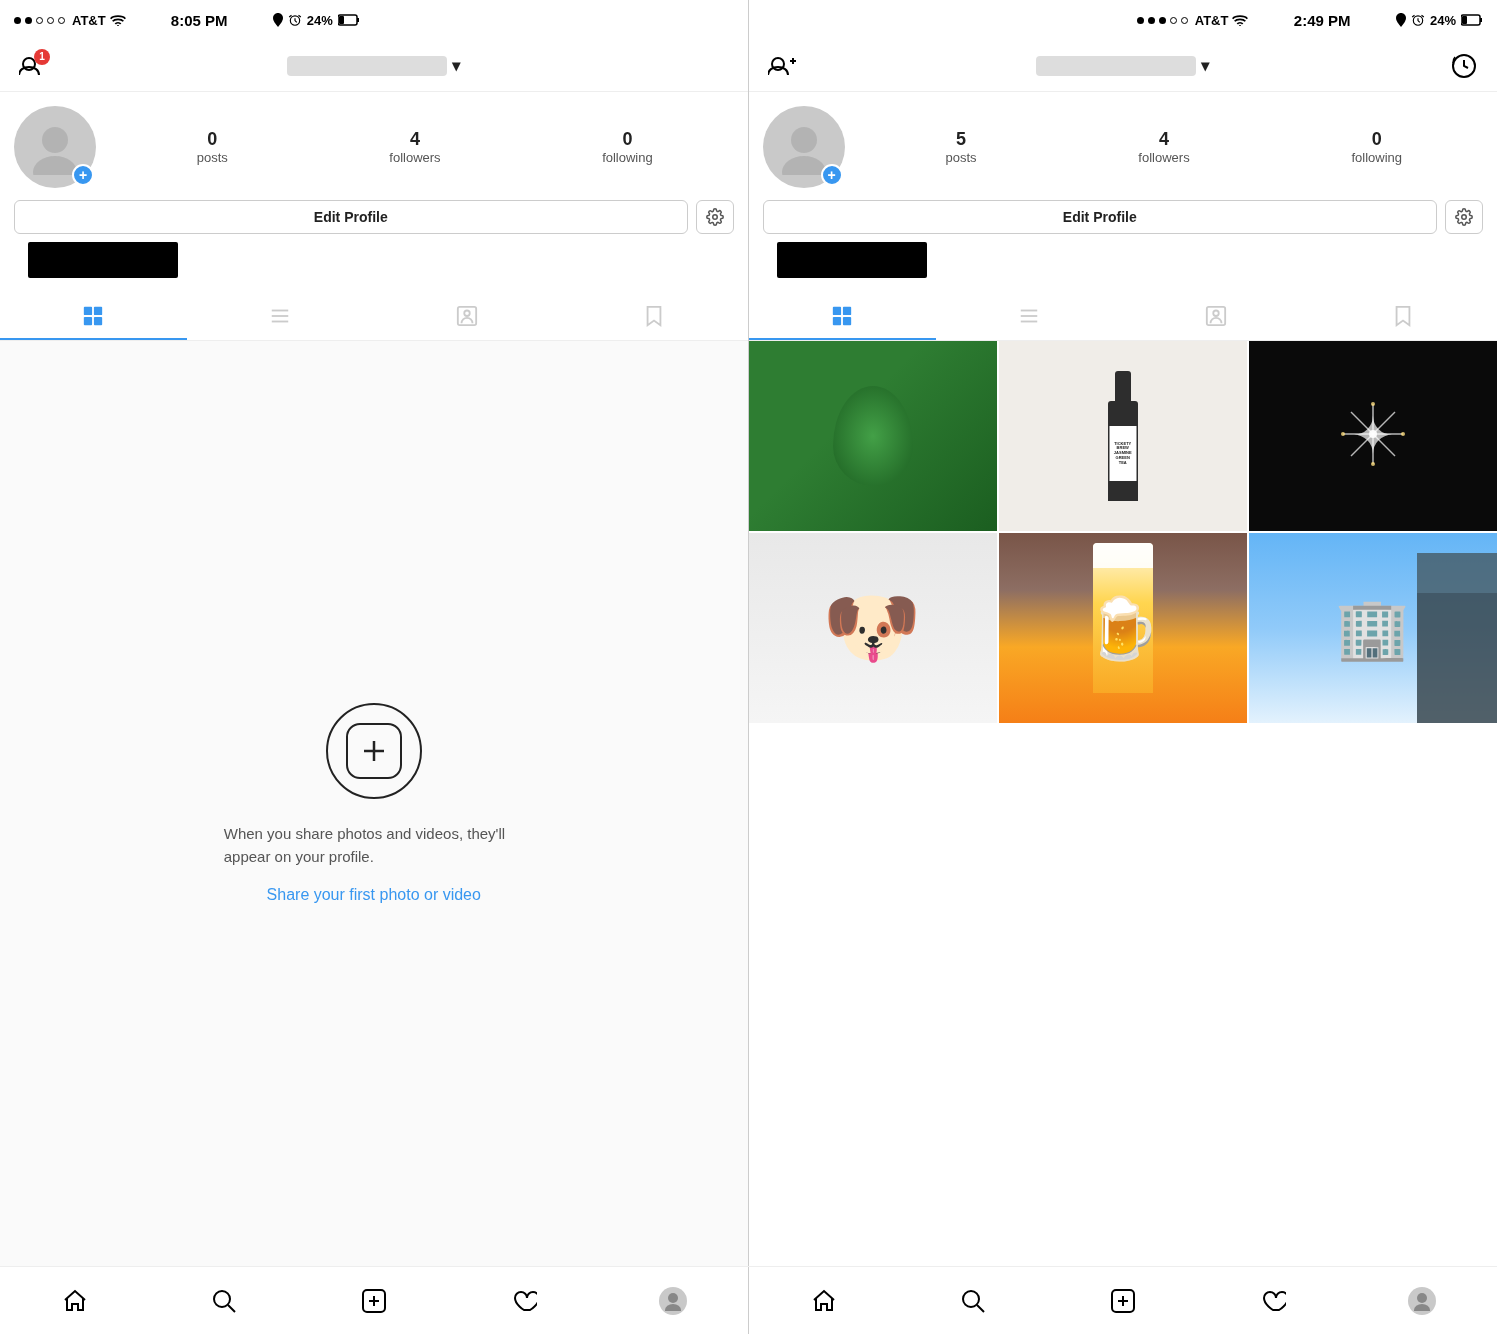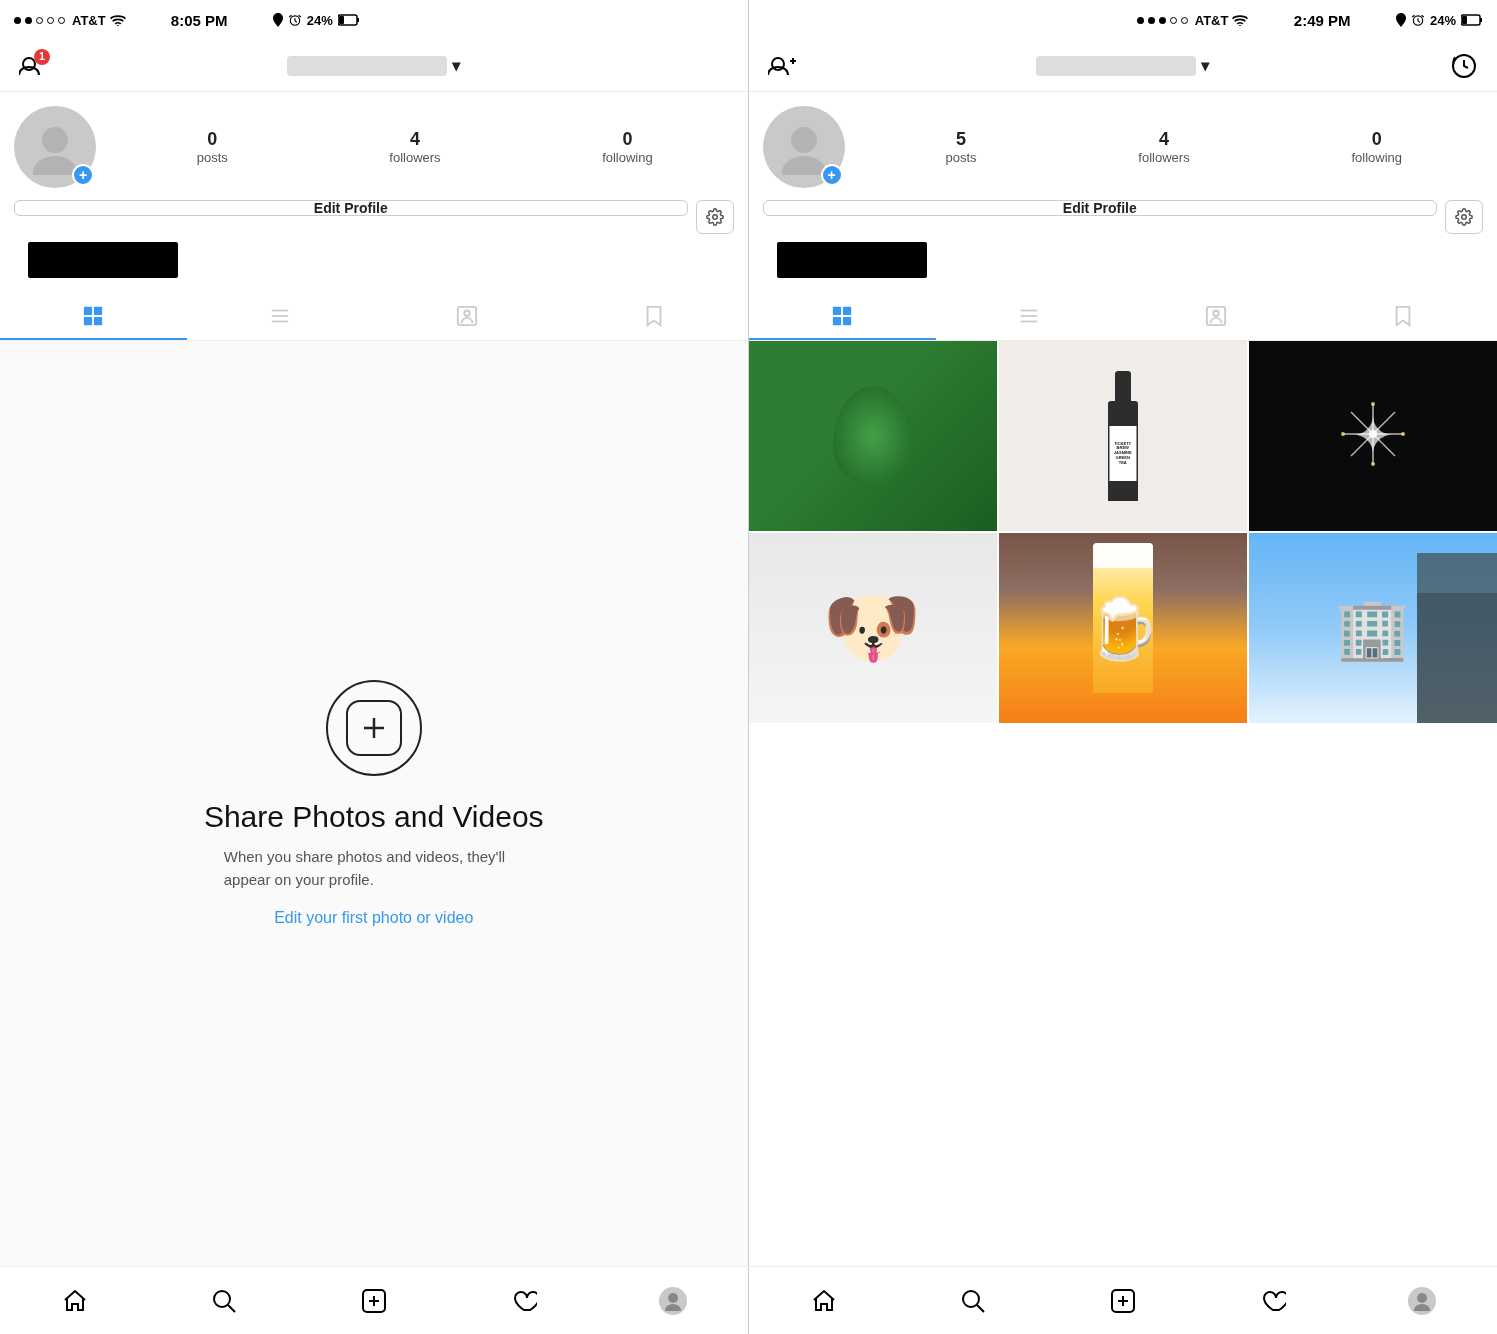--- a/index.html
+++ b/index.html
@@ -155,21 +155,21 @@
     .stat-label { font-size: 13px; color: #555; }
 
     
     .profile-buttons {
       display: flex;
       gap: 8px;
       margin-top: 12px;
     }
     .edit-profile-btn {
       flex: 1;
-      height: 16px;
+      height: 34px;
       border: 1.5px solid #ccc;
       border-radius: 6px;
       background: #fff;
       font-size: 14px;
       font-weight: 700;
       color: #222;
       cursor: pointer;
       display: flex;
       align-items: center;
       justify-content: center;
@@ -499,23 +499,22 @@
 
       <div class="content-area">
         <div class="share-icon-circle">
           <div class="share-inner">
             <svg width="28" height="28" viewBox="0 0 28 28" fill="none" stroke="#222" stroke-width="2.5">
               <line x1="14" y1="4" x2="14" y2="24"></line>
               <line x1="4" y1="14" x2="24" y2="14"></line>
             </svg>
           </div>
         </div>
-        <h2 class="share-title">Share Photos and Videos</h2>
         <p class="share-desc">When you share photos and videos, they'll appear on your profile.</p>
-        <span class="share-link">Edit your first photo or video</span>
+        <span class="share-link">Share your first photo or video</span>
       </div>
 
     </div>
 
     <div style="width:1px; background:#ccc;"></div>
 
     <div class="phone-panel right">
 
       <div class="status-bar">
         <div style="width:50%;"></div>

